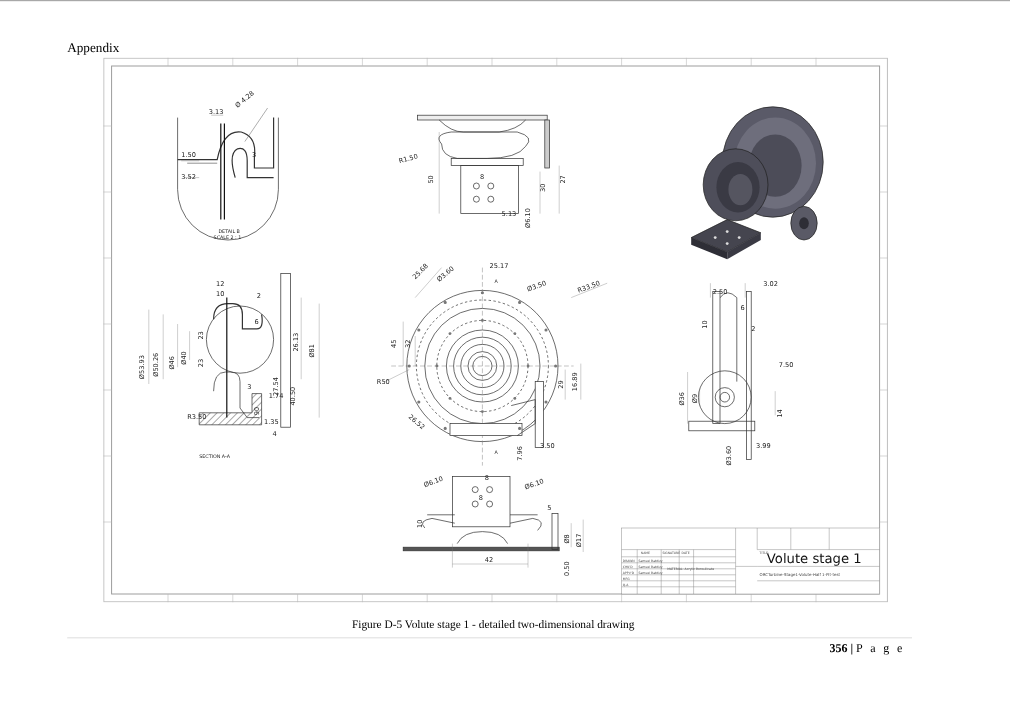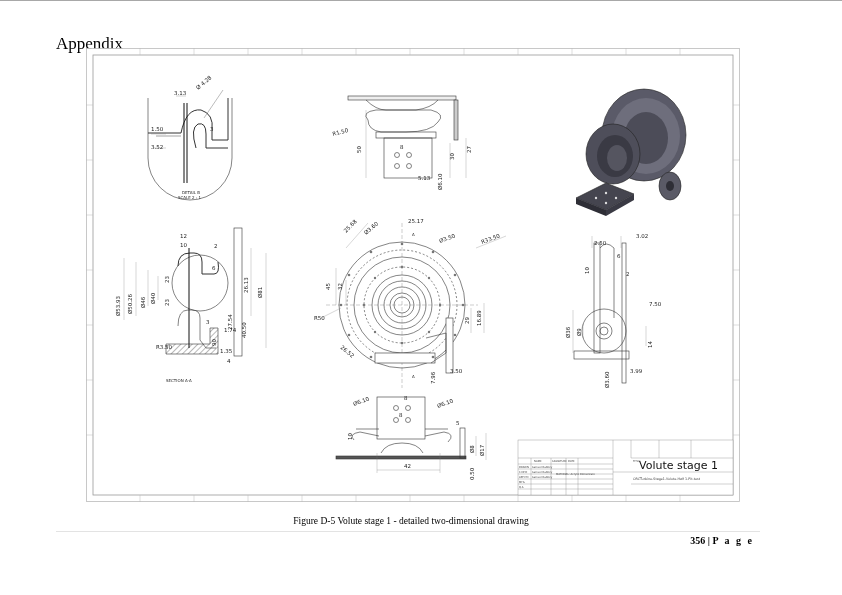--- a/index.html
+++ b/index.html
@@ -1,23 +1,23 @@
 <!DOCTYPE html>
 <html><head>
 <meta charset="utf-8">
 <style>
   html,body{margin:0;padding:0;background:#fff;}
   body{width:842px;height:595px;position:relative;overflow:hidden;font-family:"Liberation Serif",serif;color:#000;}
   .topline{position:absolute;left:0;top:0;width:842px;height:1px;background:#a8a8a8;}
-  .appendix{position:absolute;left:56px;top:34px;font-size:17px;}
+  .appendix{position:absolute;left:56px;top:34px;font-size:11px;}
   .sheet{position:absolute;left:86px;top:48px;width:654px;height:454px;}
   .caption{position:absolute;left:0;width:822px;top:516px;text-align:center;font-size:9.5px;}
   .rule{position:absolute;left:56px;width:704px;top:531px;height:1px;background:#e3e3e3;}
   .pagenum{position:absolute;right:88px;top:535px;font-size:10px;font-weight:bold;}
-  .pagenum .pg{font-weight:bold;letter-spacing:2px;}
+  .pagenum .pg{font-weight:normal;letter-spacing:2px;}
   svg text{font-family:"DejaVu Sans",sans-serif;}
   .dim{font-size:5.5px;fill:#222;}
   .tb{font-size:2.6px;fill:#444;}
   .title-text{font-size:11px;fill:#111;font-family:"DejaVu Sans",sans-serif;}
 </style>
 </head>
 <body>
 
 <div class="topline"></div>
 

